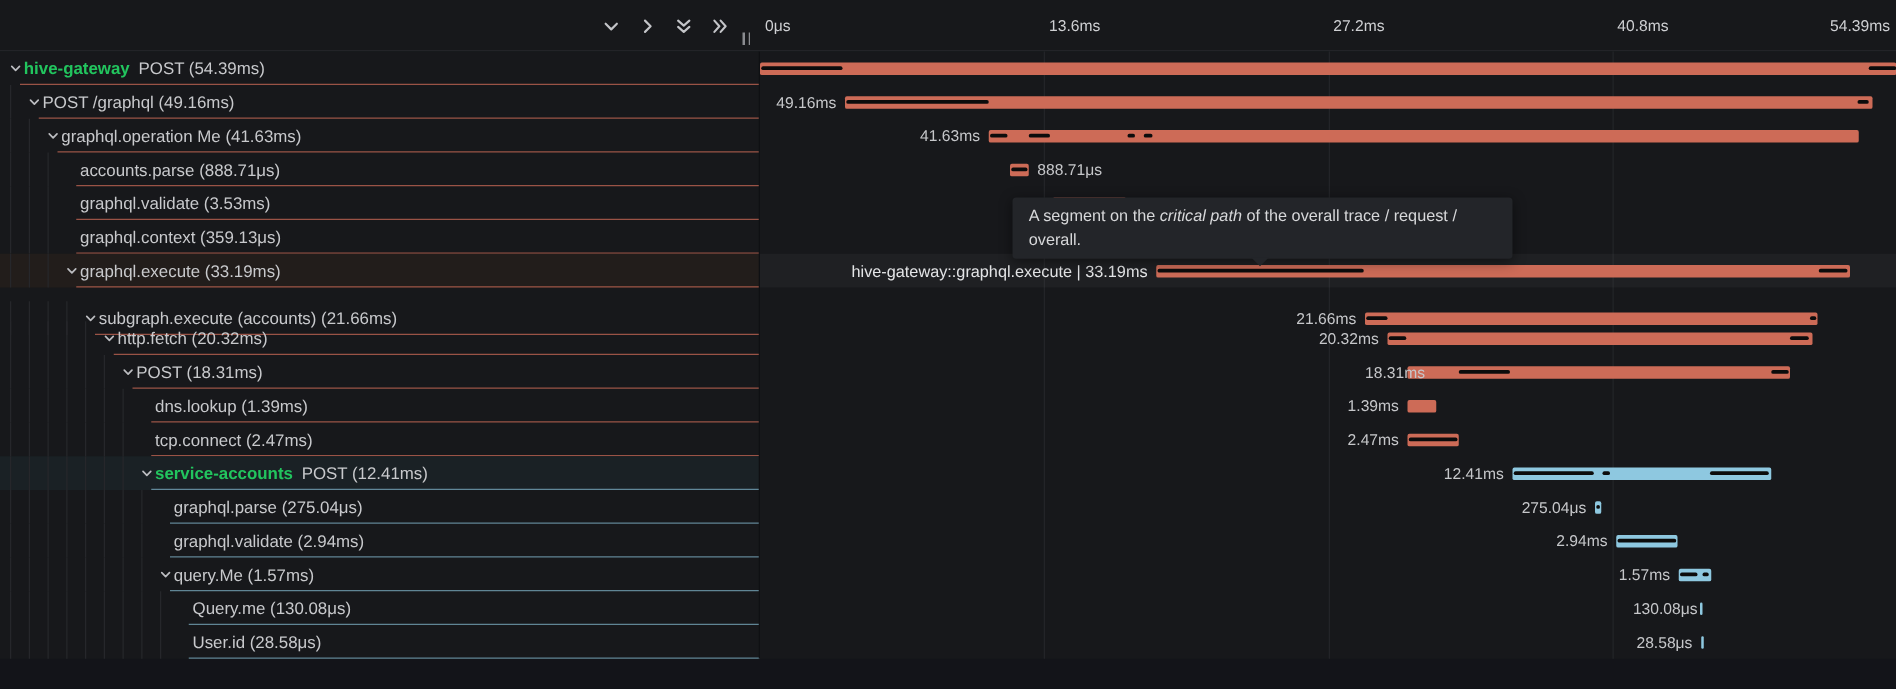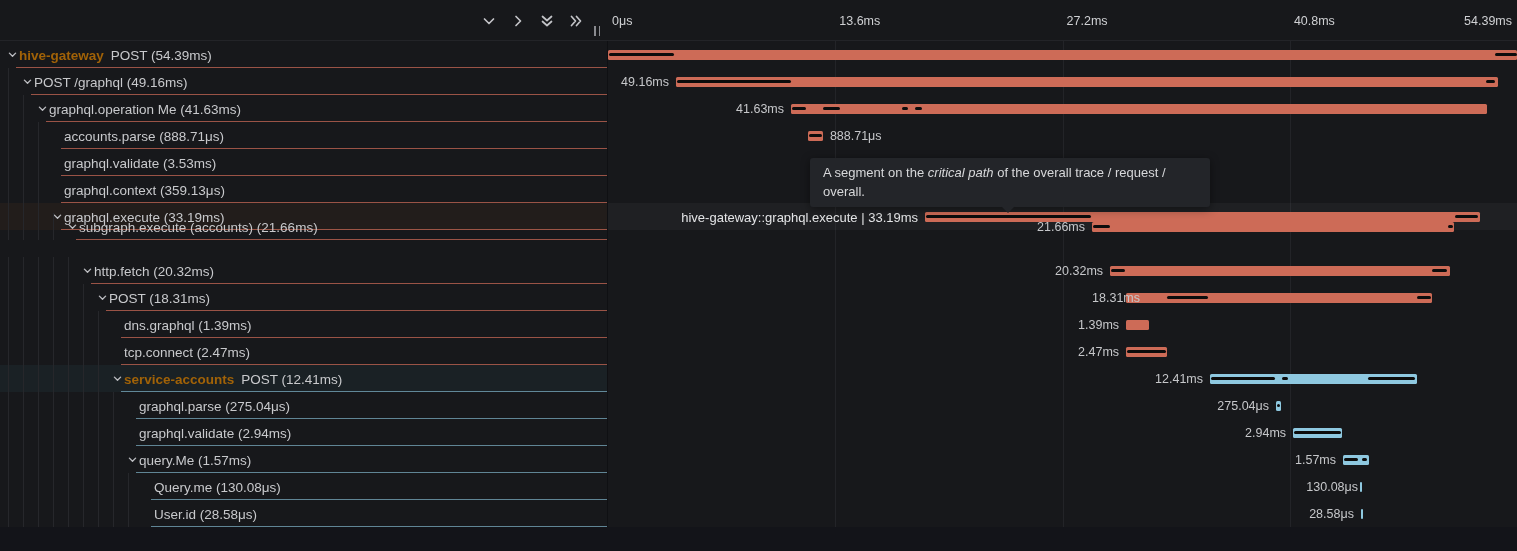--- a/index.html
+++ b/index.html
@@ -22,21 +22,21 @@
   .content{position:absolute;left:0;top:41px;width:1517px;height:486px;background:#17181b;}
   .gridline{position:absolute;top:0;height:486px;width:1px;background:#232428;}
   .row{position:absolute;left:0;width:1517px;height:27px;}
   .tintL{position:absolute;left:0;top:0;width:608px;height:27px;}
   .tintR{position:absolute;left:608px;top:0;width:909px;height:27px;}
   .guide{position:absolute;top:0;width:1px;height:27px;background:#26272b;}
   .uline{position:absolute;bottom:0;height:1px;}
   .chev{position:absolute;top:50%;transform:translateY(-50%);width:12px;height:12px;
         color:#bcbdc1;display:flex;align-items:center;justify-content:center;cursor:pointer;}
   .tlabel{position:absolute;top:50%;transform:translateY(-50%);font-size:13.5px;color:#c8c9cc;white-space:nowrap;}
-  .tlabel .svc{color:#a16207;font-weight:700;margin-right:7px;}
+  .tlabel .svc{color:#22c55e;font-weight:700;margin-right:7px;}
   .bar{position:absolute;top:8.5px;height:10px;border-radius:1.5px;cursor:pointer;}
   .crit{position:absolute;top:3.5px;height:3px;background:#0c0c0c;border-radius:1.5px;}
   .blabel{position:absolute;top:50%;transform:translateY(-50%);font-size:12.5px;color:#c6c7ca;white-space:nowrap;}
   .blabel.hl{color:#e4e5e7;font-size:13px;}
   
   .tooltip{position:absolute;left:810px;top:117px;width:400px;background:#232529;color:#d7d8da;
            font-size:13px;line-height:19px;padding:5px 13px 6px 13px;border-radius:3px;z-index:10;
            box-shadow:0 2px 10px rgba(0,0,0,.45);}
   .tooltip em{font-style:italic;}
   .caret{position:absolute;left:191px;bottom:-6px;width:0;height:0;
@@ -181,21 +181,21 @@
               <path d="M3.5 6l4.5 4.5L12.5 6" fill="none" stroke="currentColor" stroke-width="2" stroke-linecap="round" stroke-linejoin="round"></path>
             </svg>
           </span>
           <div class="tlabel" style="left: 64px;">graphql.execute (33.19ms)</div>
           <div class="bar" style="left: 925.039px; width: 554.692px; background: rgb(205, 107, 87);">
             <div class="crit" style="left: 1px; width: 165.121px;"></div>
             <div class="crit" style="left: 530.292px; width: 22.5621px;"></div>
           </div>
           <span class="blabel hl" style="right: 598.961px;">hive-gateway::graphql.execute | 33.19ms</span>
         </div>
-        <div class="row" style="top: 172px;">
+        <div class="row" style="top: 200px;">
           <div class="guide" style="left: 8px;"></div>
           <div class="guide" style="left: 23px;"></div>
           <div class="guide" style="left: 38px;"></div>
           <div class="guide" style="left: 53px;"></div>
           <div class="uline" style="left: 76px; width: 532px; background: rgba(205, 107, 87, 0.72);"></div>
           <span class="chev" style="left: 66px;">
             <svg width="11" height="11" viewBox="0 0 16 16">
               <path d="M3.5 6l4.5 4.5L12.5 6" fill="none" stroke="currentColor" stroke-width="2" stroke-linecap="round" stroke-linejoin="round"></path>
             </svg>
           </span>
@@ -247,21 +247,21 @@
         </div>
         <div class="row" style="top: 270px;">
           <div class="guide" style="left: 8px;"></div>
           <div class="guide" style="left: 23px;"></div>
           <div class="guide" style="left: 38px;"></div>
           <div class="guide" style="left: 53px;"></div>
           <div class="guide" style="left: 68px;"></div>
           <div class="guide" style="left: 83px;"></div>
           <div class="guide" style="left: 98px;"></div>
           <div class="uline" style="left: 121px; width: 487px; background: rgba(205, 107, 87, 0.72);"></div>
-          <div class="tlabel" style="left: 124px;">dns.graphql (1.39ms)</div>
+          <div class="tlabel" style="left: 124px;">dns.lookup (1.39ms)</div>
           <div class="bar" style="left: 1126.09px; width: 23.2306px; background: rgb(205, 107, 87);"></div>
           <span class="blabel" style="right: 397.908px;">1.39ms</span>
         </div>
         <div class="row" style="top: 297px;">
           <div class="guide" style="left: 8px;"></div>
           <div class="guide" style="left: 23px;"></div>
           <div class="guide" style="left: 38px;"></div>
           <div class="guide" style="left: 53px;"></div>
           <div class="guide" style="left: 68px;"></div>
           <div class="guide" style="left: 83px;"></div>

